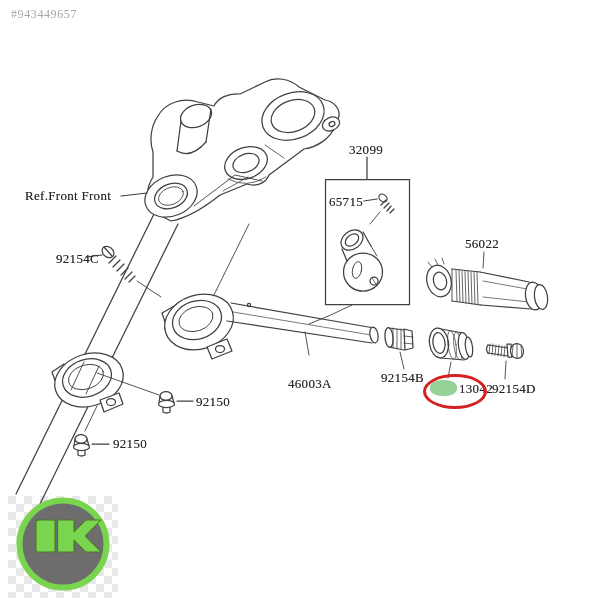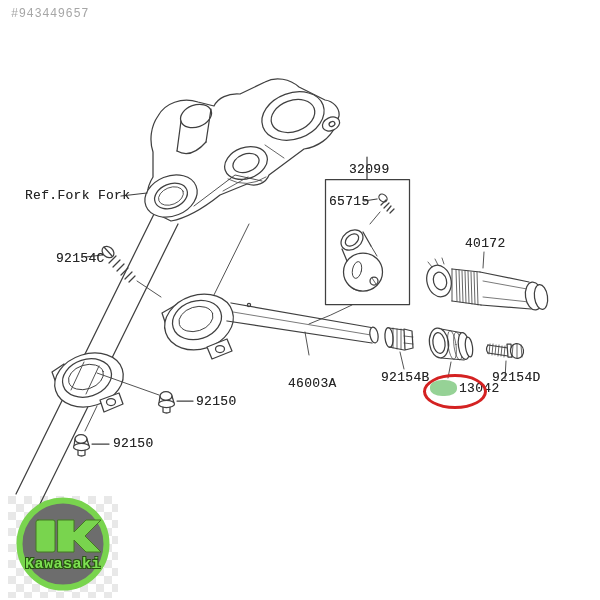--- a/index.html
+++ b/index.html
@@ -1,44 +1,44 @@
 <!DOCTYPE html>
 <html><head>
 <meta charset="utf-8">
 <style>
   html,body { margin:0; padding:0; background:#ffffff; }
   .stage { position:relative; width:600px; height:600px; background:#ffffff; overflow:hidden;
-           font-family:Liberation Mono, monospace; }
+           font-family:Liberation Serif, serif; }
   svg.art { position:absolute; left:0; top:0; z-index:1; }
   .lbl { position:absolute; z-index:2; font-size:13px; color:#262626; letter-spacing:.3px;
          white-space:nowrap; text-shadow:0 0 .4px rgba(40,40,40,.5); }
   #watermark { position:absolute; left:11px; top:7px; z-index:2; font-size:12px;
                color:#a6a6a6; letter-spacing:.6px; }
   .checker { position:absolute; left:8px; top:496px; width:110px; height:102px; z-index:0;
              background:repeating-conic-gradient(#ffffff 0% 25%, #e8e8e8 0% 50%);
              background-size:16px 16px; }
   .logo-text { position:absolute; left:10px; top:556px; width:106px; z-index:3;
                text-align:center; font-size:15px; font-weight:bold; color:#7de052;
                letter-spacing:.5px;
                text-shadow:1px 1px 0 #27540f,-1px -1px 0 #27540f,1px -1px 0 #27540f,
                            -1px 1px 0 #27540f,0 0 1px #27540f; }
   .green-marker { position:absolute; left:430px; top:380px; width:27px; height:16px; z-index:4;
                   background:#6ec06e; opacity:.72; border-radius:45%; }
   .red-ring { position:absolute; left:423px; top:374px; width:58px; height:29px; z-index:5;
               border:3.5px solid #d42222; border-radius:50%; }
   
   #lbl-ref   { left:25px;  top:188px; }
   #lbl-c     { left:56px;  top:251px; }
-  #lbl-box   { left:349px; top:142px;margin-top:20px; }
+  #lbl-box   { left:349px; top:142px; }
   #lbl-inner { left:329px; top:194px; }
   #lbl-grip  { left:465px; top:236px; }
   #lbl-pipe  { left:288px; top:376px; }
   #lbl-b     { left:381px; top:370px; }
   #lbl-w     { left:431px; top:381px;padding-left:28px; }
-  #lbl-d     { left:492px; top:370px; }
+  #lbl-d     { left:492px; top:381px; }
   #lbl-90a   { left:196px; top:394px; }
   #lbl-90b   { left:113px; top:436px; }
 </style>
 </head>
 <body>
 
 <div class="stage">
 
   <div id="watermark">#943449657</div>
 
@@ -211,30 +211,29 @@
         <circle cx="63" cy="544" r="43.5" fill="#6d6d6d" stroke="#79d44e" stroke-width="6"></circle>
         <g fill="#79d44e" stroke="#447a22" stroke-width="1">
           <rect x="36" y="520" width="19" height="32" rx="2"></rect>
           <path d="M58,520 L74,520 L74,532 L86,520 L101,520 L85,536 L101,552 L86,552
                    L74,540 L74,552 L58,552 Z"></path>
         </g>
       </g>
     </g>
   </svg>
 
-  <div class="lbl" id="lbl-ref">Ref.Fork Fork</div>
+  <div class="lbl" id="lbl-ref">Ref.Front Front</div>
   <div class="lbl" id="lbl-c">92154C</div>
   <div class="lbl" id="lbl-box">32099</div>
   <div class="lbl" id="lbl-inner">65715</div>
-  <div class="lbl" id="lbl-grip">40172</div>
+  <div class="lbl" id="lbl-grip">56022</div>
   <div class="lbl" id="lbl-pipe">46003A</div>
   <div class="lbl" id="lbl-b">92154B</div>
   <div class="lbl" id="lbl-w">13042</div>
   <div class="lbl" id="lbl-d">92154D</div>
   <div class="lbl" id="lbl-90a">92150</div>
   <div class="lbl" id="lbl-90b">92150</div>
 
   <div class="green-marker"></div>
   <div class="red-ring"></div>
 
-  <div class="logo-text">Kawasaki</div>
 
 </div>
 
 </body></html>

